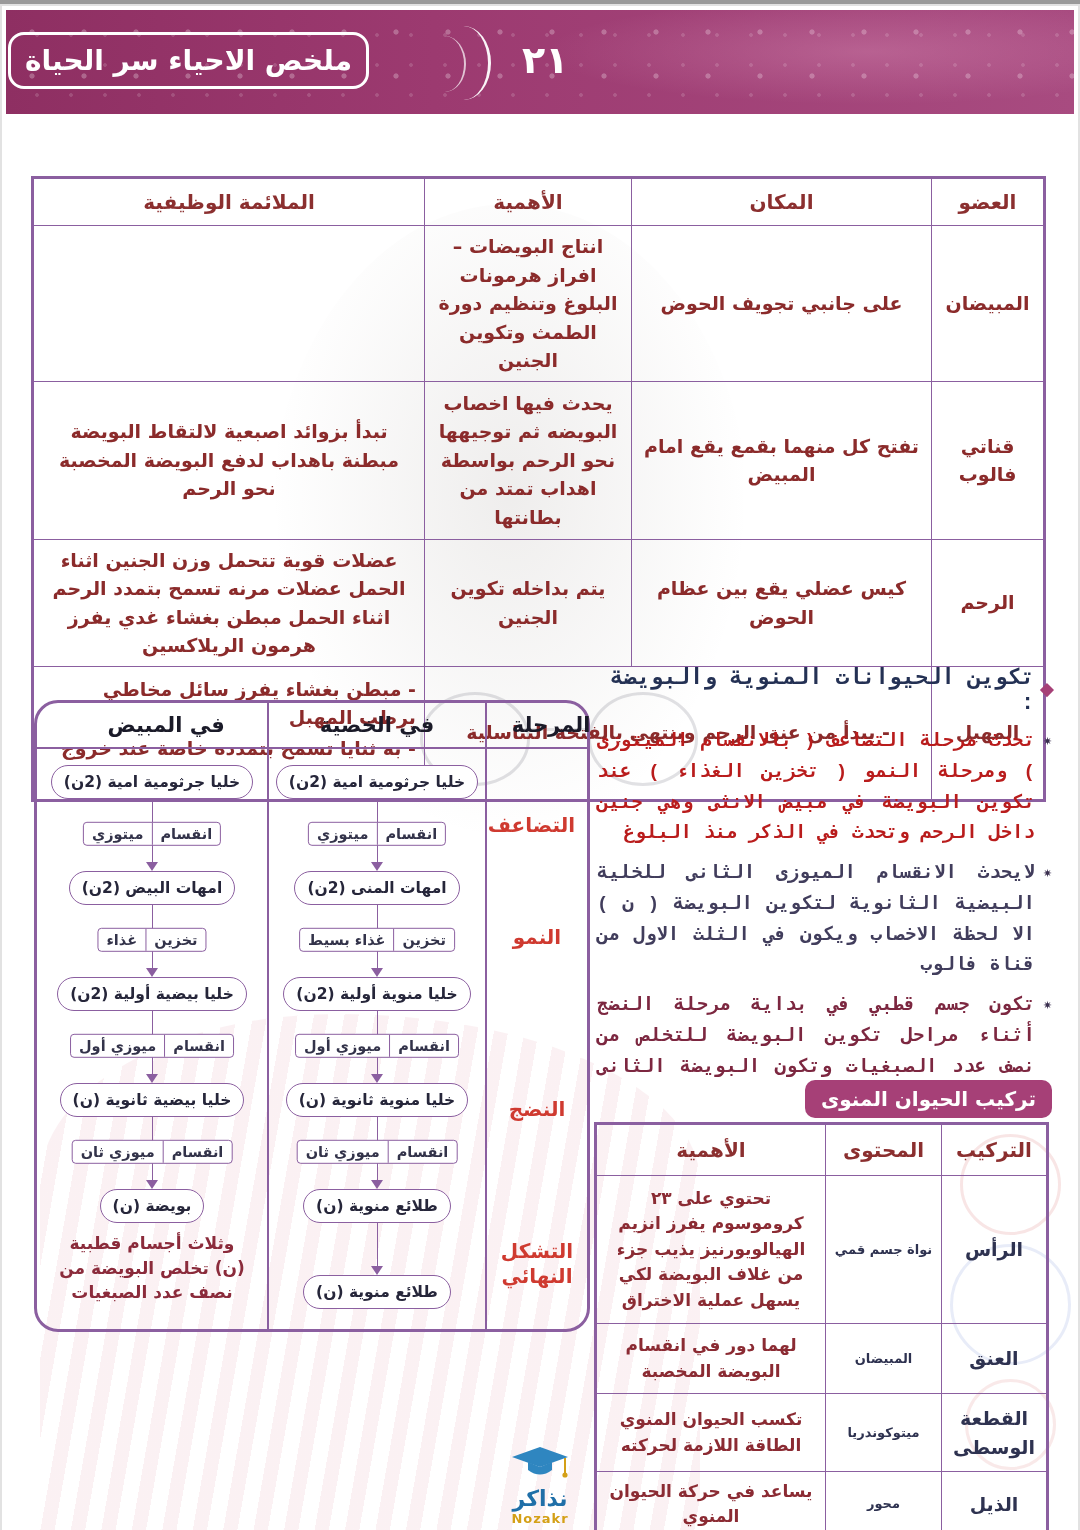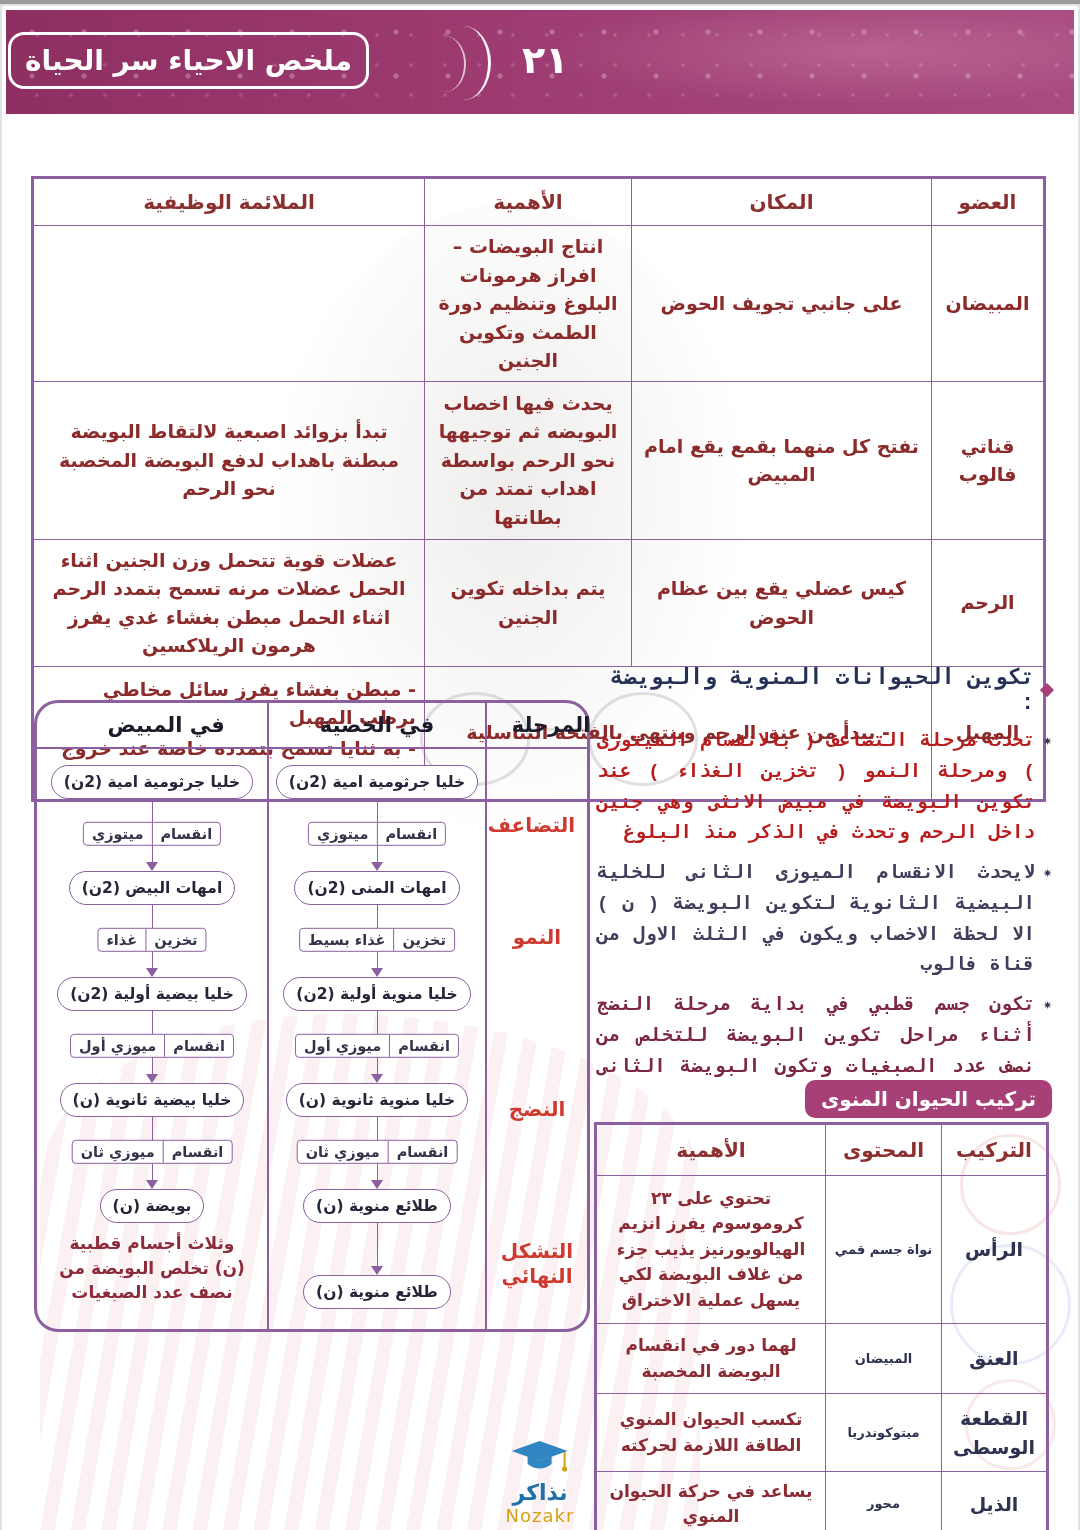--- a/index.html
+++ b/index.html
@@ -114,21 +114,21 @@
   .sperm-tbl td.ct{font-size:13px;color:#2e3250;}
   .sperm-tbl td.im{font-size:17px;color:#8b2b33;}
   .sperm-tbl tbody tr:nth-child(1){height:148px;}
   .sperm-tbl tbody tr:nth-child(2){height:70px;}
   .sperm-tbl tbody tr:nth-child(3){height:78px;}
   .sperm-tbl tbody tr:nth-child(4){height:66px;}
 
   
   .logo{position:absolute;left:50%;bottom:8px;transform:translateX(-50%);z-index:2;text-align:center;}
   .logo-ar{font-size:22px;font-weight:bold;color:#1f6fa8;line-height:1.1;}
-  .logo-en{font-size:18px;font-weight:normal;color:#d4a017;letter-spacing:1px;text-align:center;}
+  .logo-en{font-size:13px;font-weight:bold;color:#d4a017;letter-spacing:1px;text-align:center;}
 </style>
 </head>
 <body>
 
 <div class="page">
   <div class="frame"></div>
 
   <div class="wm wm-head"></div>
   <div class="wm wm-g1"></div>
   <div class="wm wm-g2"></div>

